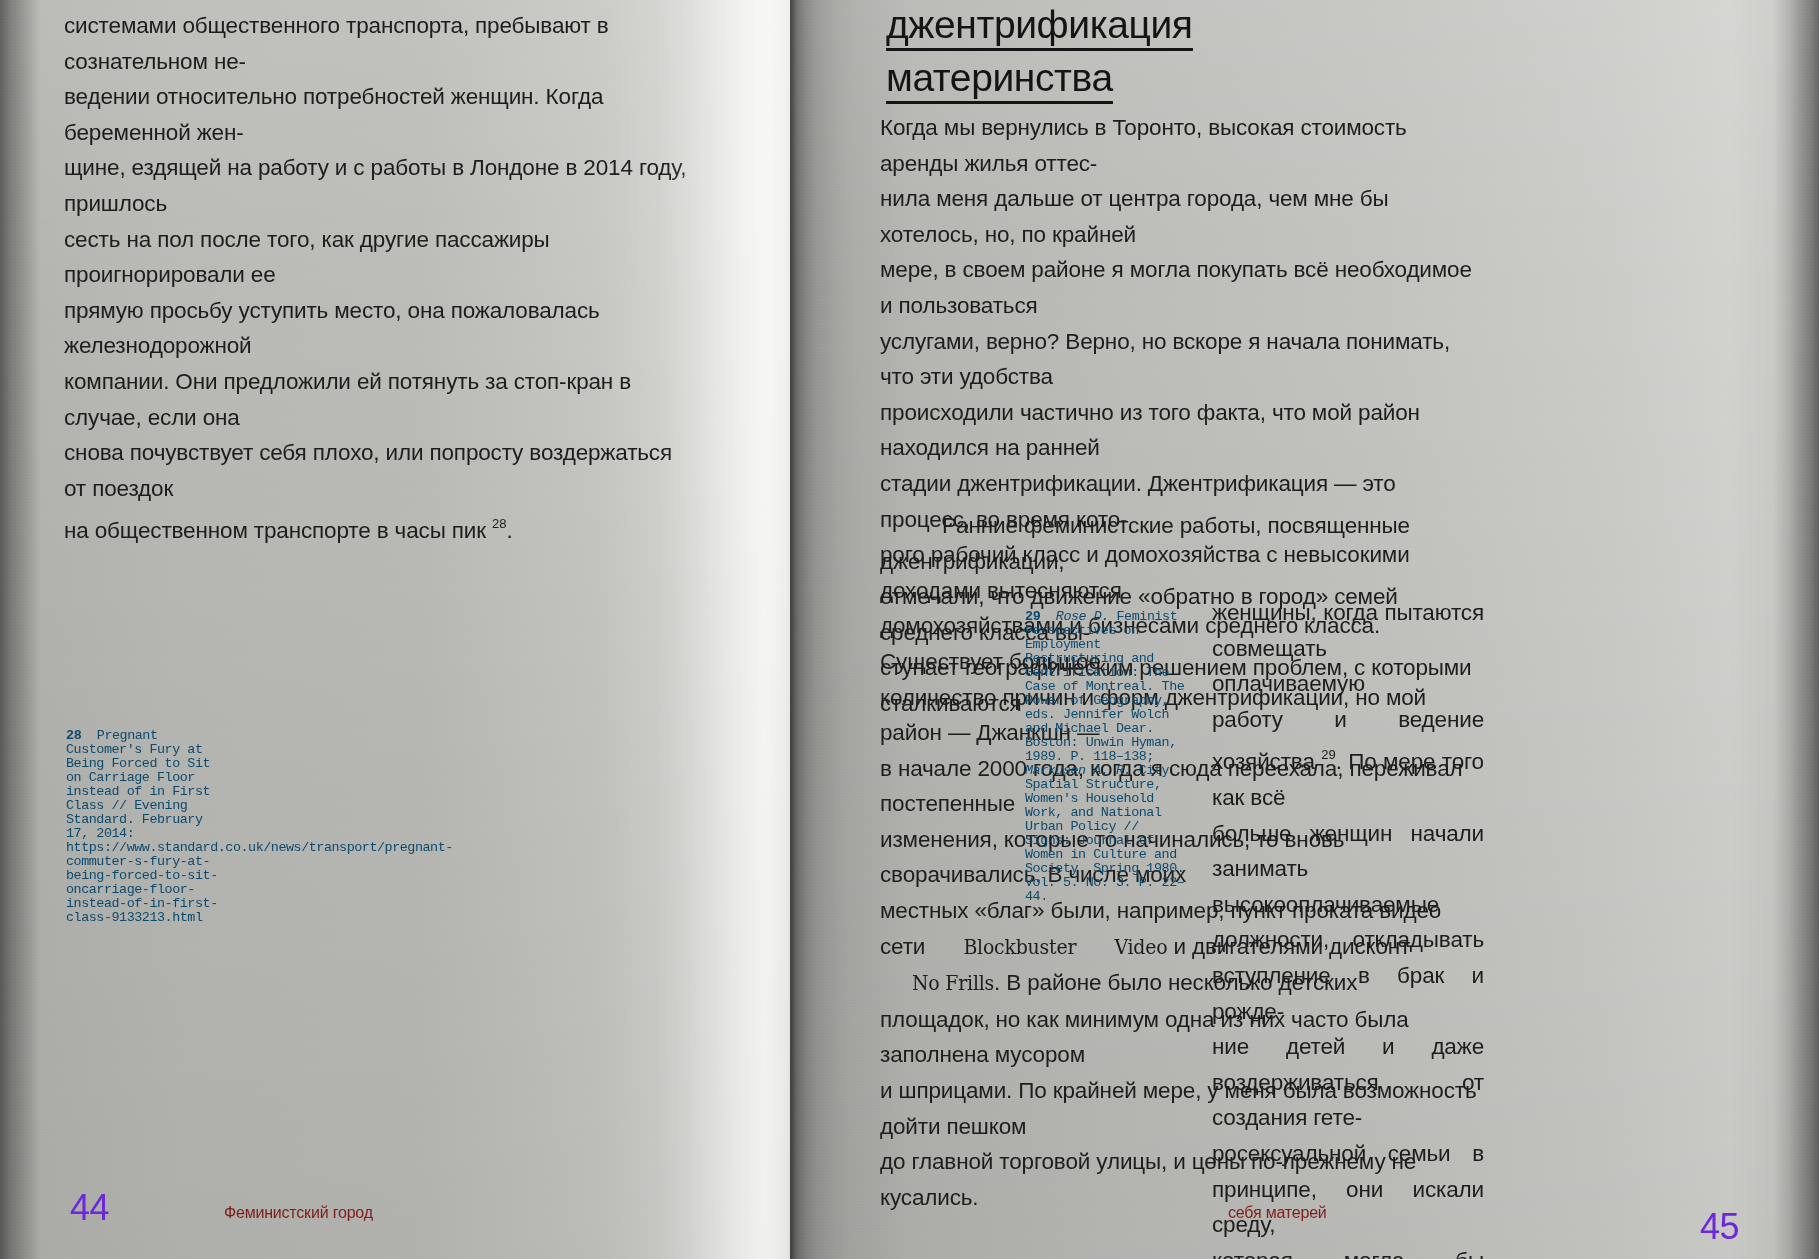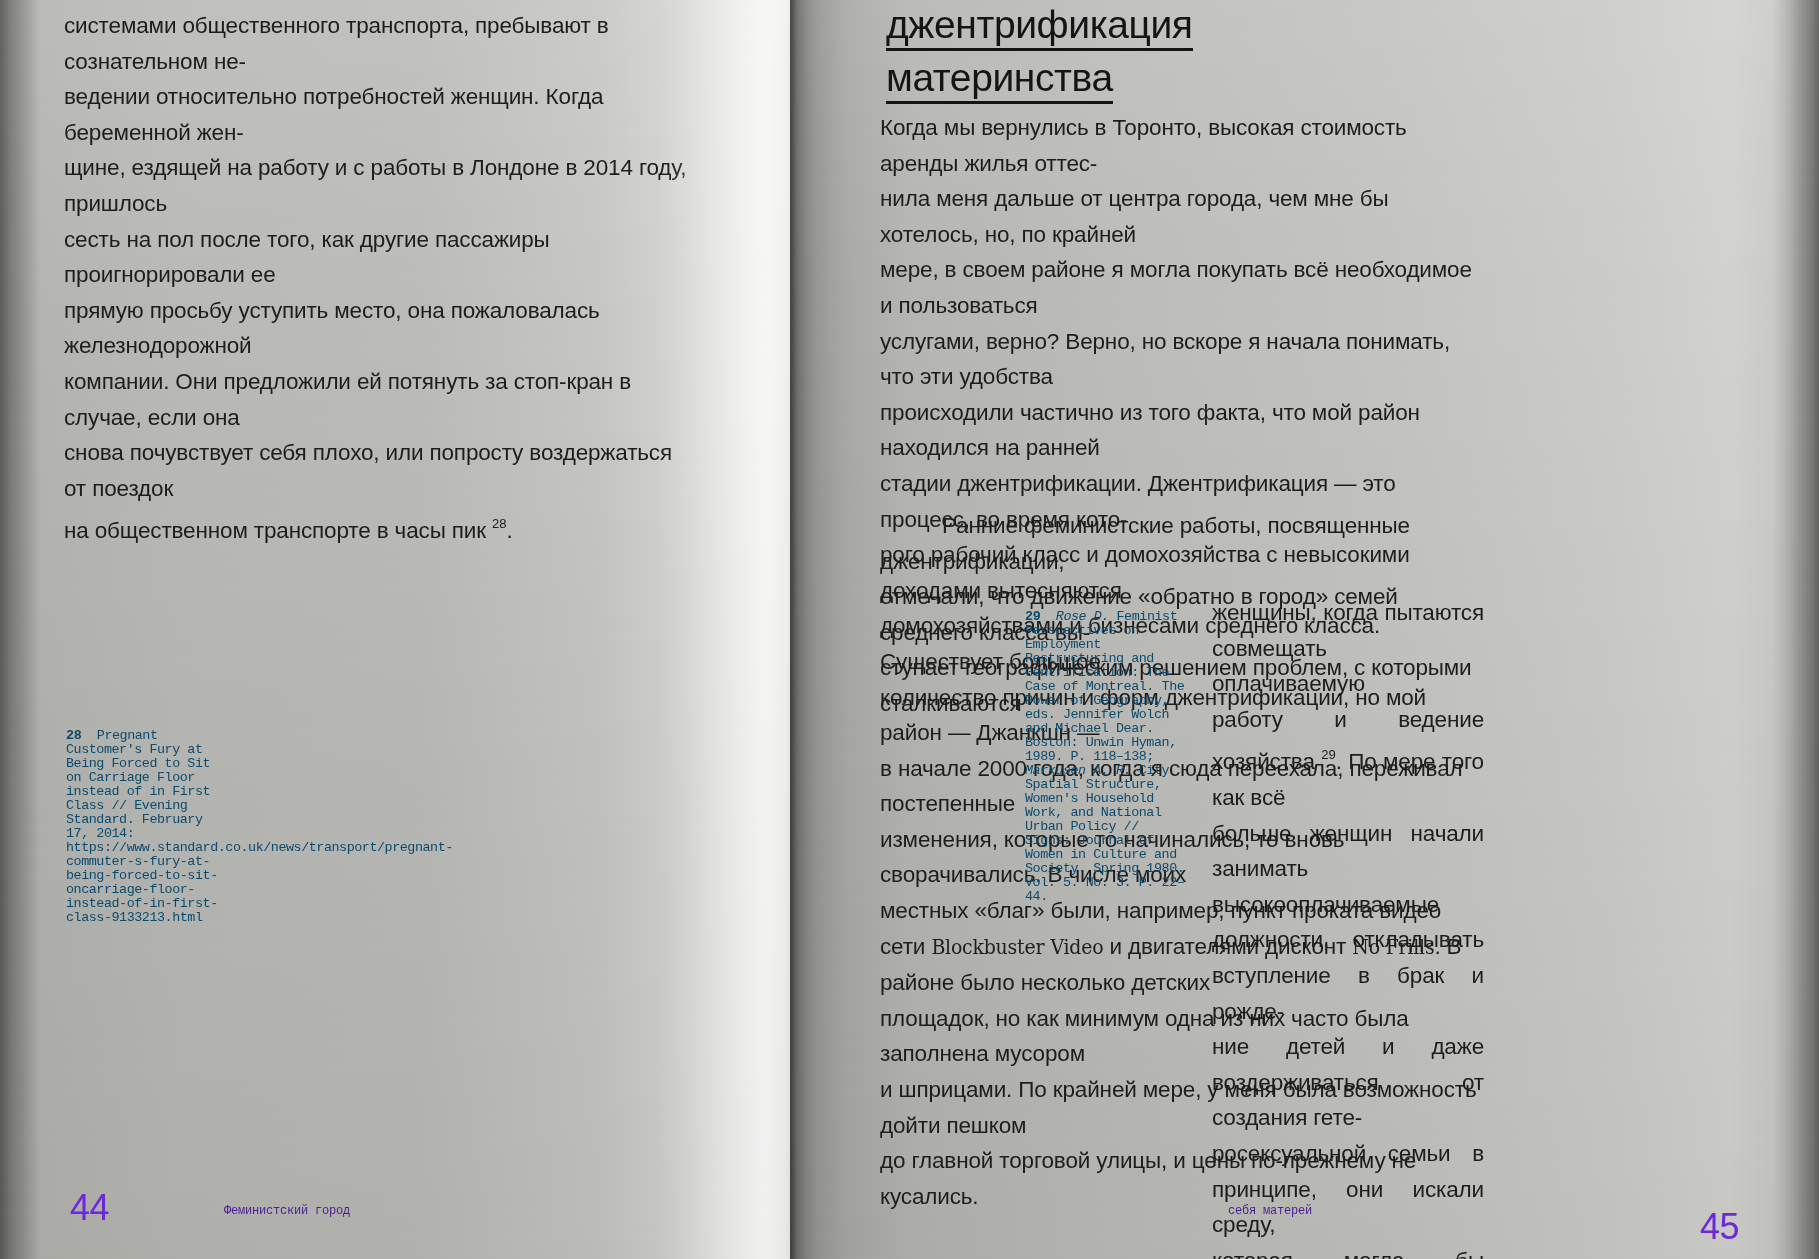--- a/index.html
+++ b/index.html
@@ -114,21 +114,21 @@
   .body-text {
     position: absolute;
     color: #1d1d1d;
     font-size: 22.5px;
     line-height: 35.6px;
     letter-spacing: -0.15px;
     font-stretch: condensed;
     text-align: left;
     white-space: pre-line;
   }
-  .nowrap { white-space: nowrap; }
+  .nowrap { white-space: nowrap; margin-left: 32px; }
 
   .serif-brand {
     font-family: "DejaVu Serif", "Liberation Serif", serif;
     font-size: 21px;
     letter-spacing: -0.2px;
   }
   .fnref {
     font-size: 13px;
     vertical-align: 10px;
     letter-spacing: 0;
@@ -204,23 +204,23 @@
   
   .folio {
     position: absolute;
     color: #6d28d9;
     font-size: 36px;
     letter-spacing: -0.5px;
     line-height: 36px;
   }
   .running {
     position: absolute;
-    color: #4c1d95;
-    font-family: Liberation Mono, monospace;
-    font-size: 12px;
+    color: #7f1d1d;
+    font-family: Liberation Sans, sans-serif;
+    font-size: 16px;
     letter-spacing: -0.2px;
   }
   #folio-left   { left: 70px;  top: 1190px; }
   #running-left { left: 224px; top: 1204px; }
   #folio-right  { left: 1700px; top: 1209px; text-align: center; }
   #running-right{ left: 1228px; top: 1204px; }
 
   
   .grain {
     position: absolute;

